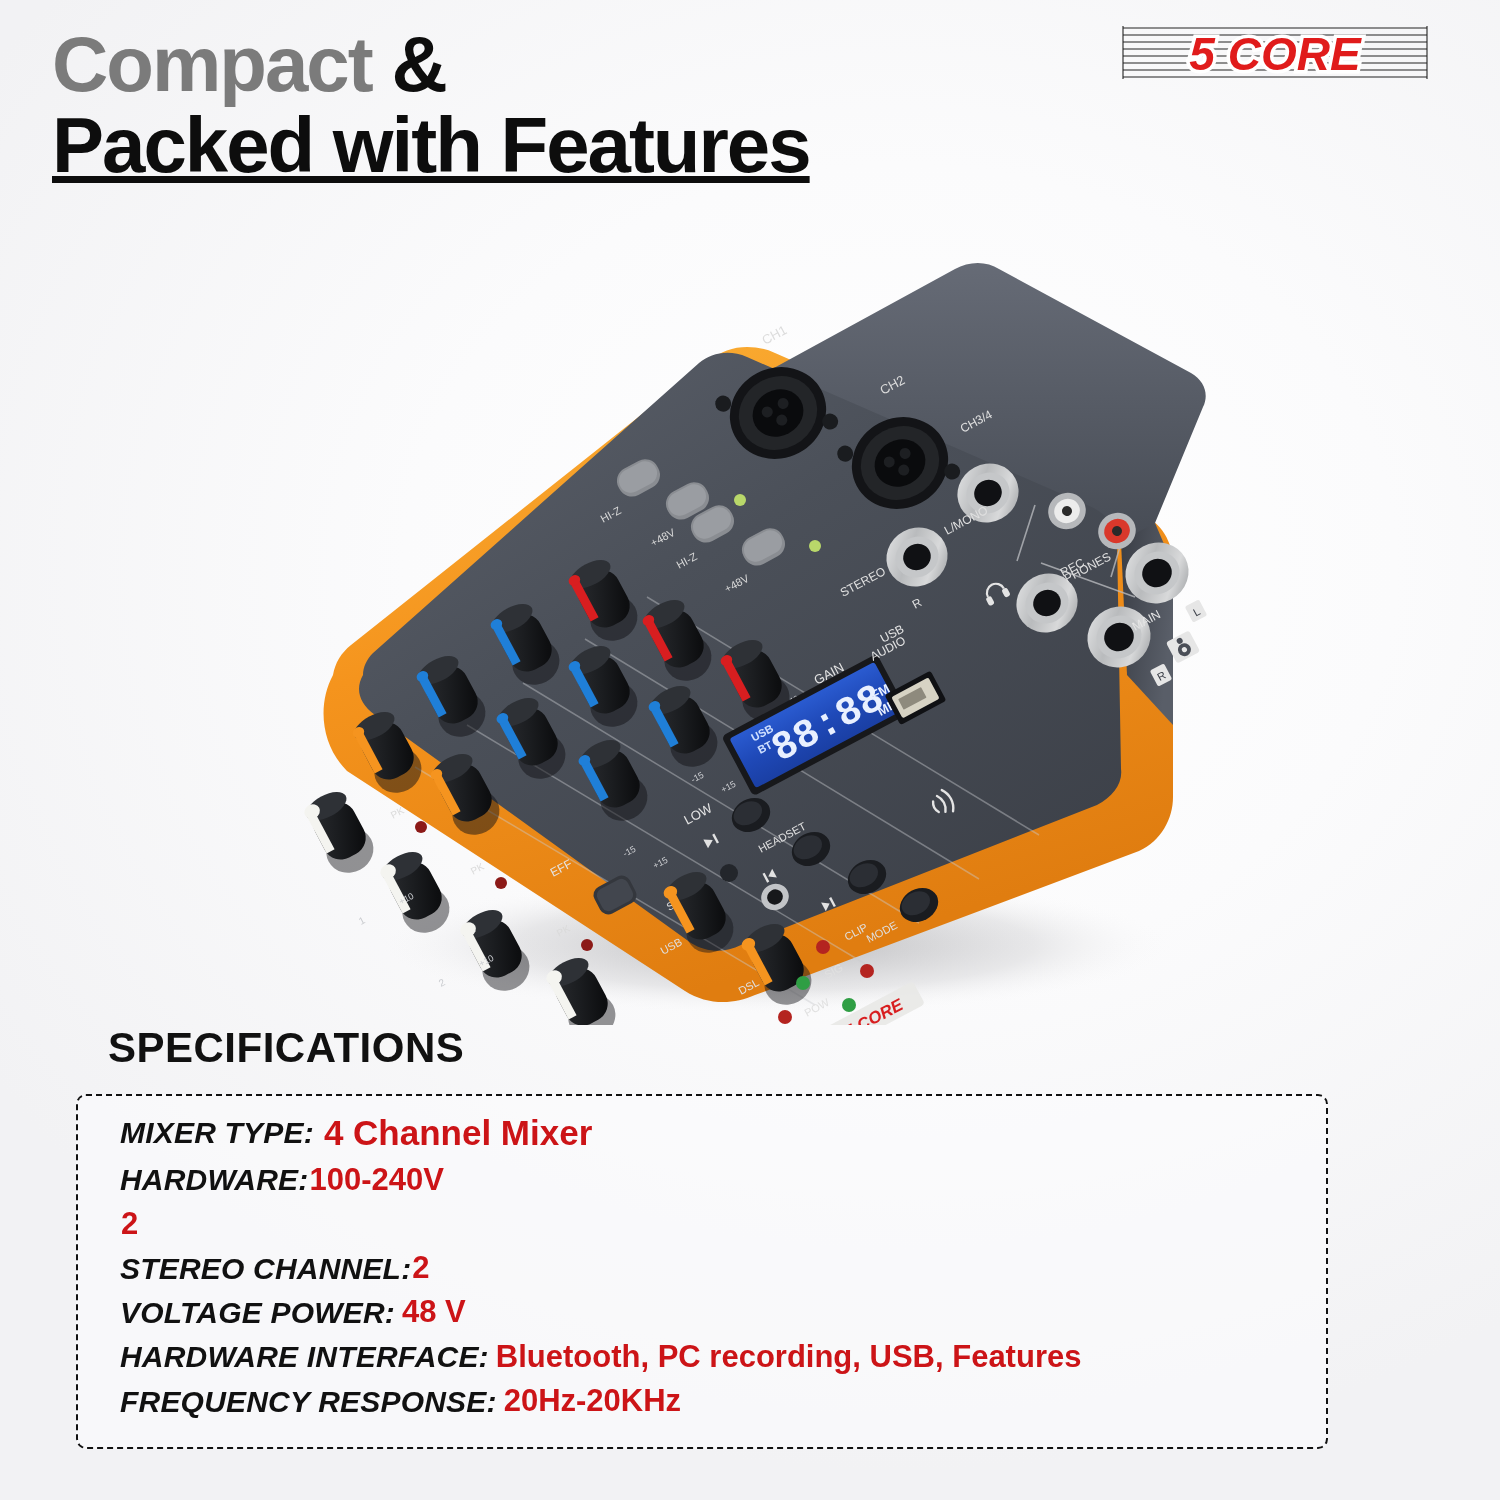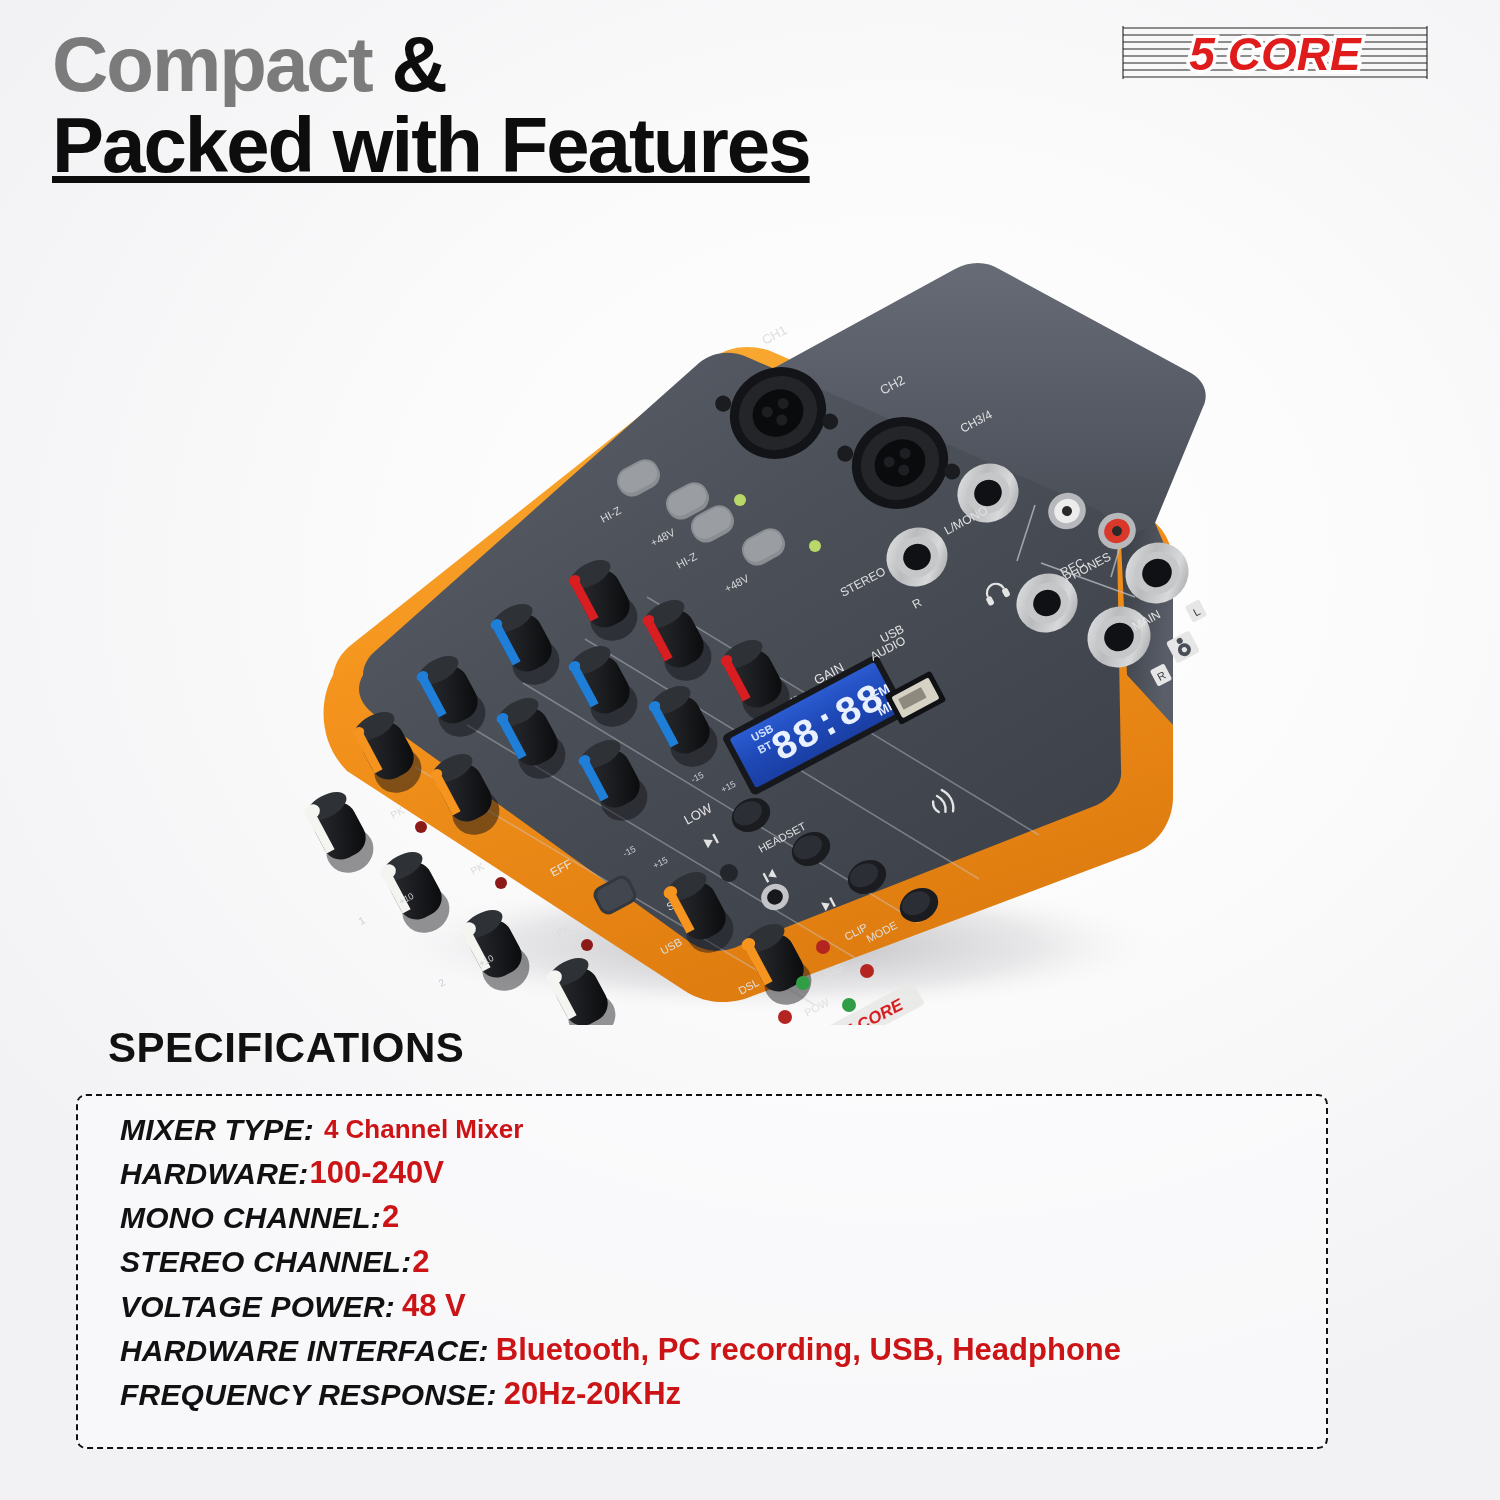--- a/index.html
+++ b/index.html
@@ -42,21 +42,21 @@
   }
   .spec-list{position:absolute;left:120px;top:1110px;width:1230px;}
   .spec-row{display:flex;align-items:center;margin-bottom:4px;line-height:1.30;}
   .spec-label{
     font-style:italic;font-weight:600;color:#111;
     font-size:30px;letter-spacing:0.2px;white-space:nowrap;
   }
   .spec-value{
     font-weight:bold;color:#cc1417;white-space:nowrap;
   }
-  .v-lg{font-size:26px;margin-left:10px;}
+  .v-lg{font-size:35px;margin-left:10px;}
   .v-md{font-size:31px;margin-left:1px;}
   .v-sm{font-size:31px;margin-left:7px;}
 </style>
 </head>
 <body>
 
 <div class="stage">
 
   <div class="headline">
     <div class="hl-line hl1">
@@ -538,34 +538,33 @@
   <div class="spec-list">
     <div class="spec-row">
       <span class="spec-label">MIXER TYPE:</span>
       <span class="spec-value v-lg">4 Channel Mixer</span>
     </div>
     <div class="spec-row">
       <span class="spec-label">HARDWARE:</span>
       <span class="spec-value v-md">100-240V</span>
     </div>
     <div class="spec-row">
-      <span class="spec-label">MONO CHANNEL:</span>
       <span class="spec-value v-md">2</span>
     </div>
     <div class="spec-row">
       <span class="spec-label">STEREO CHANNEL:</span>
       <span class="spec-value v-md">2</span>
     </div>
     <div class="spec-row">
       <span class="spec-label">VOLTAGE POWER:</span>
       <span class="spec-value v-sm">48 V</span>
     </div>
     <div class="spec-row">
       <span class="spec-label">HARDWARE INTERFACE:</span>
-      <span class="spec-value v-sm">Bluetooth, PC recording, USB, Headphone</span>
+      <span class="spec-value v-sm">Bluetooth, PC recording, USB, Features</span>
     </div>
     <div class="spec-row">
       <span class="spec-label">FREQUENCY RESPONSE:</span>
       <span class="spec-value v-sm">20Hz-20KHz</span>
     </div>
   </div>
 
 </div>
 
 </body></html>

